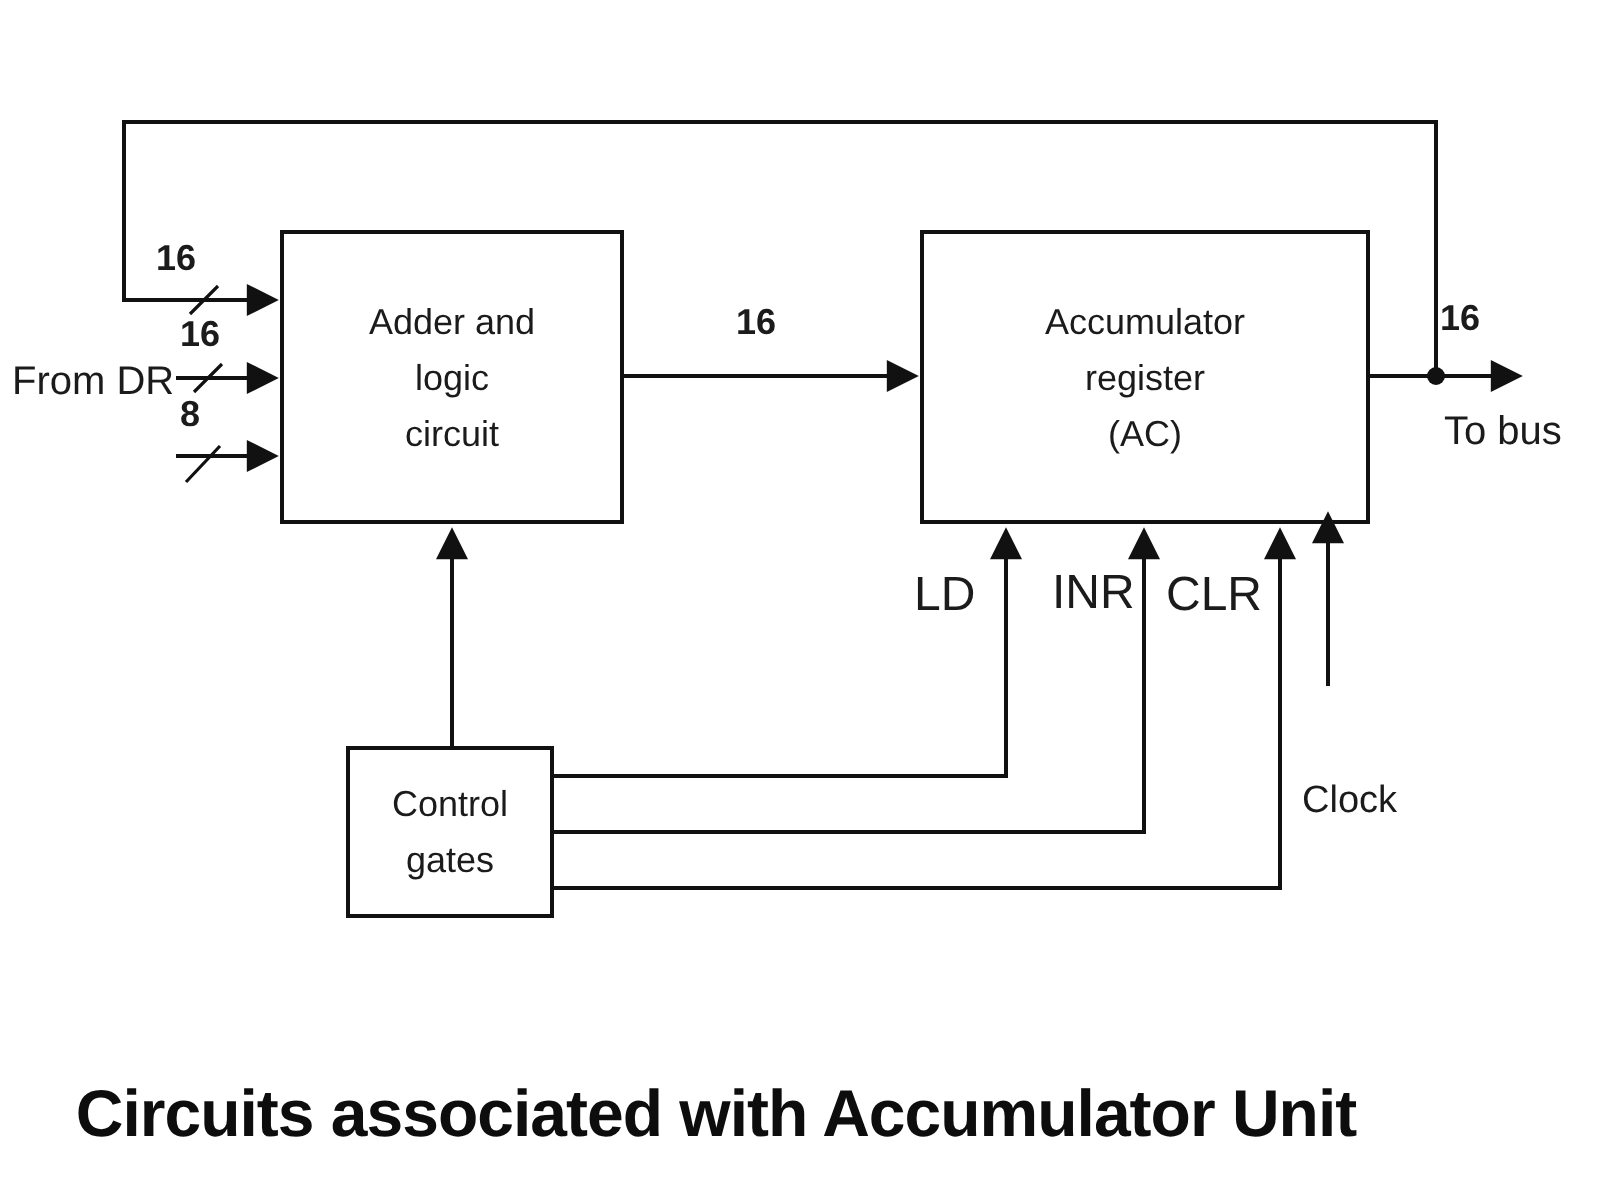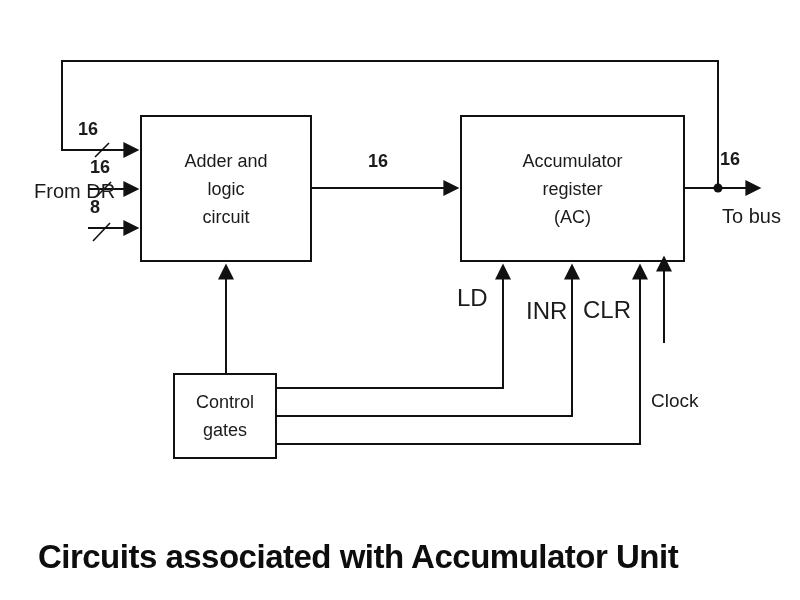--- a/index.html
+++ b/index.html
@@ -83,34 +83,34 @@
 
   <div class="box" style="left:173px;top:373px;width:104px;height:86px;">
     <div class="box-label">Control
 gates</div>
   </div>
 
   <div class="lbl num" style="left:78px;top:119px;">16</div>
 
   <div class="lbl num" style="left:90px;top:157px;">16</div>
 
-  <div class="lbl src" style="left:6px;top:180px;margin-left:28px;">From DR</div>
+  <div class="lbl src" style="left:6px;top:180px;">From DR</div>
 
   <div class="lbl num" style="left:90px;top:197px;">8</div>
 
 
   <div class="lbl num" style="left:368px;top:151px;">16</div>
 
   <div class="lbl num" style="left:720px;top:149px;">16</div>
 
   <div class="lbl src" style="left:722px;top:205px;">To bus</div>
 
   <div class="lbl sig" style="left:457px;top:284px;">LD</div>
 
-  <div class="lbl sig" style="left:526px;top:297px;">INR</div>
+  <div class="lbl sig" style="left:526px;top:283px;">INR</div>
 
-  <div class="lbl sig" style="left:583px;top:296px;">CLR</div>
+  <div class="lbl sig" style="left:583px;top:284px;">CLR</div>
 
   <div class="lbl small" style="left:651px;top:349px;margin-top:41px;">Clock</div>
 
   <div class="title">Circuits associated with Accumulator Unit</div>
 
 </div>
 
 </body></html>

